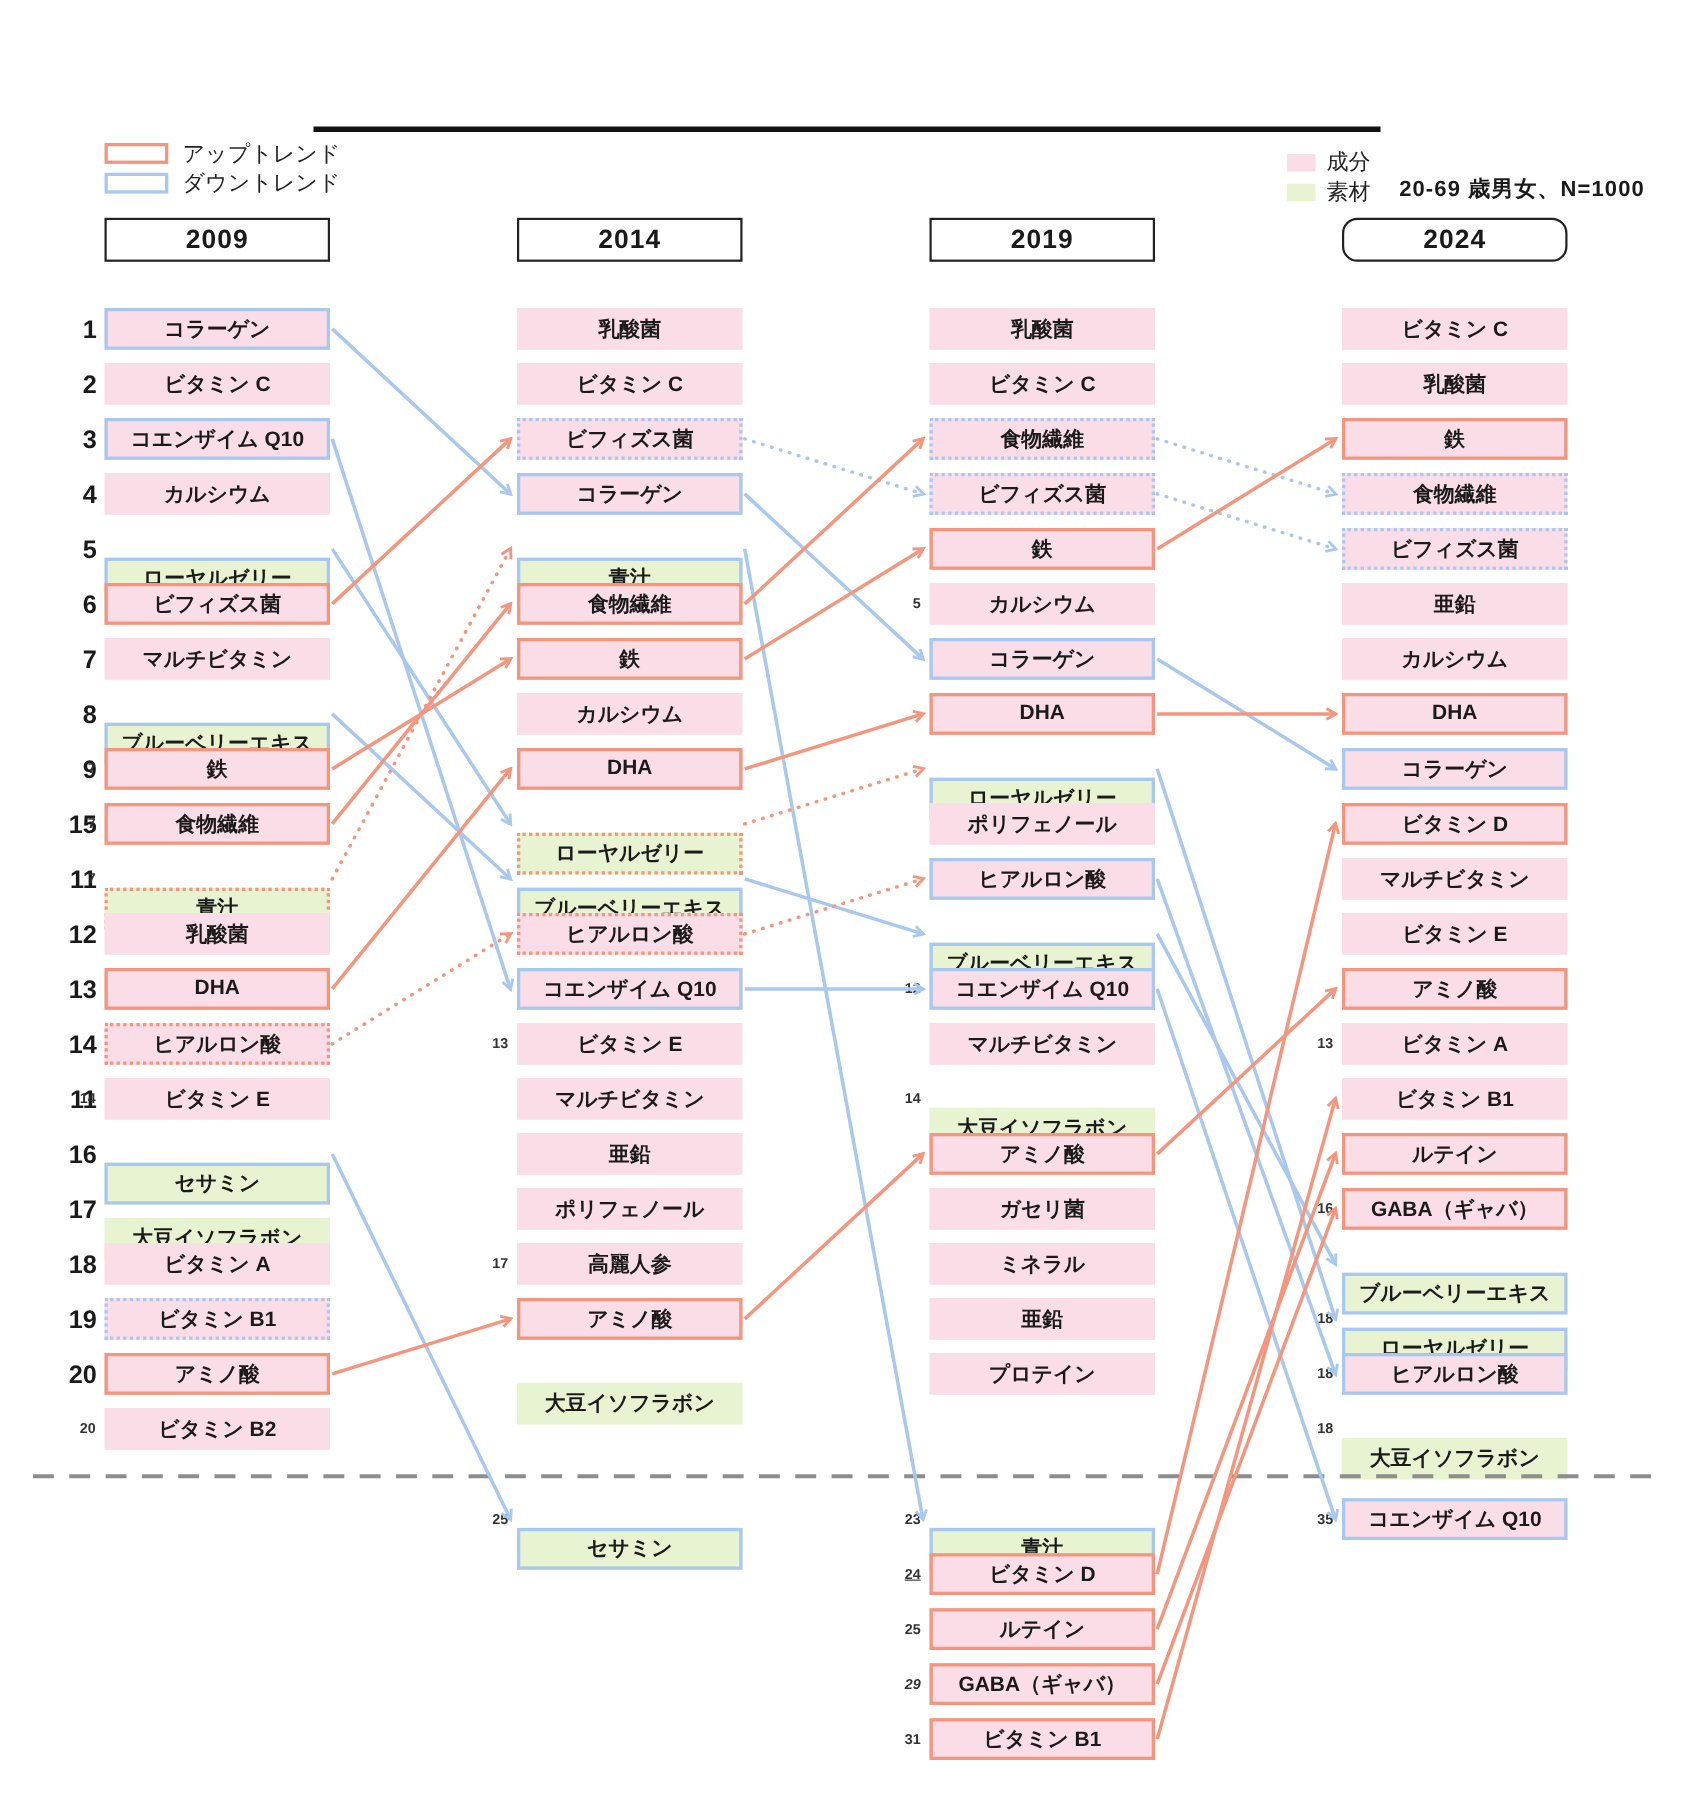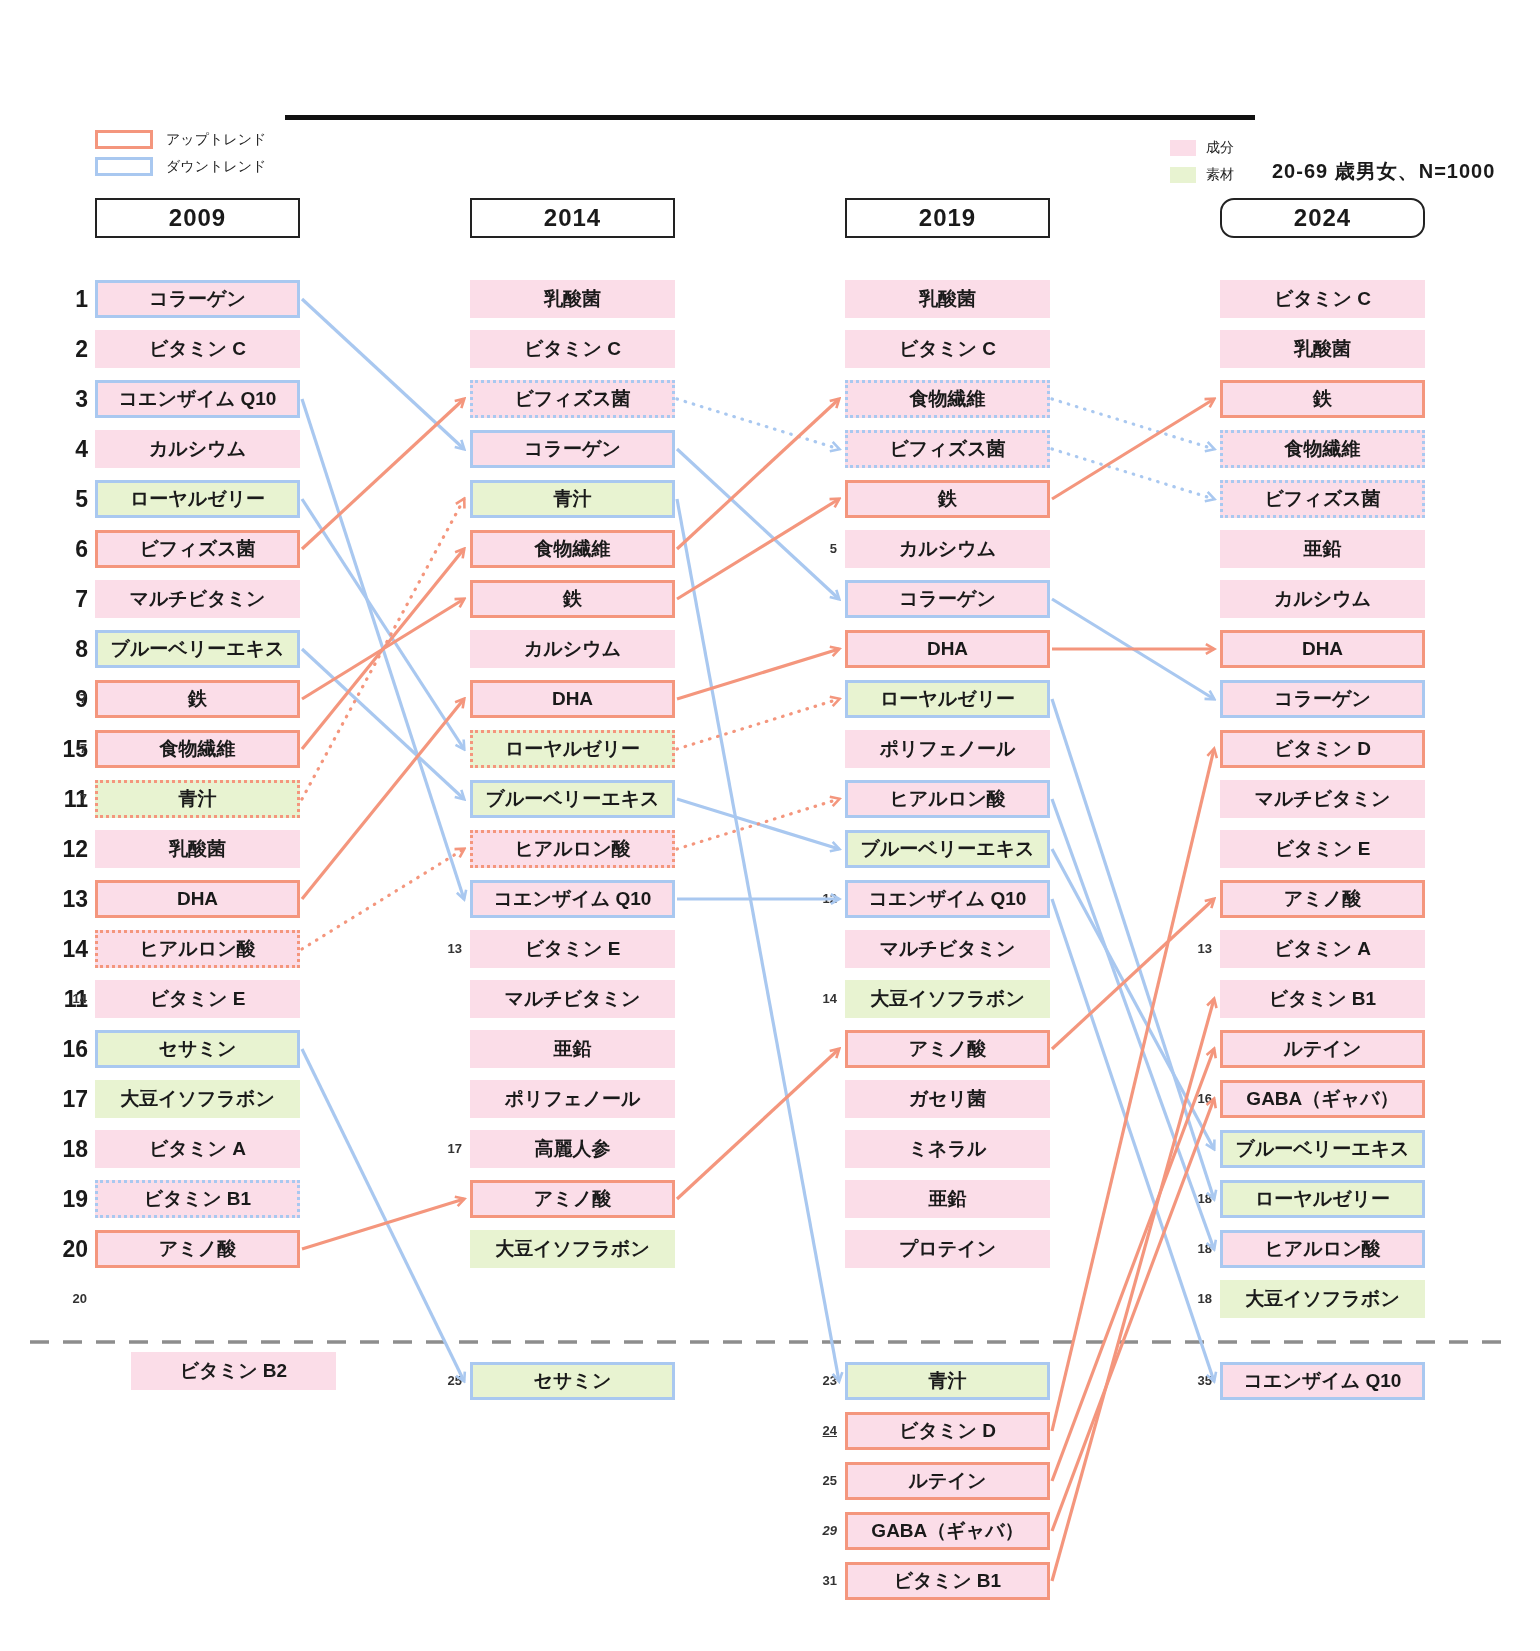--- a/index.html
+++ b/index.html
@@ -10,39 +10,39 @@
   .page{position:relative;width:1540px;height:1651px;background:#fff;overflow:hidden;}
 
   .title{position:absolute;top:36px;left:0;width:100%;text-align:center;
          font-size:41px;font-weight:bold;letter-spacing:2px;margin:0;}
   .title-underline{position:absolute;top:115px;left:285px;width:970px;height:5px;background:#111;}
 
   .legend-left{position:absolute;left:95px;top:126px;}
   .legend-row{display:flex;align-items:center;height:27px;}
   .swatch-line{width:52px;height:13px;background:#fff;border:3px solid var(--up);margin-right:13px;}
   .swatch-line.down{border-color:var(--down);}
-  .legend-label{font-size:14px;color:#222;}
+  .legend-label{font-size:20px;color:#222;}
 
   .legend-right{position:absolute;left:1170px;top:134px;}
   .swatch-fill{width:26px;height:16px;background:var(--pink);margin-right:10px;}
   .swatch-fill.green{background:var(--green);}
   .survey-note{position:absolute;left:1272px;top:158px;font-size:20px;font-weight:bold;letter-spacing:1px;}
 
   .year-box{position:absolute;top:198px;width:205px;height:40px;box-sizing:border-box;
             border:2px solid #222;background:#fff;display:flex;align-items:center;justify-content:center;
             font-size:24px;font-weight:bold;letter-spacing:1px;}
 
   .rank-num{position:absolute;left:40px;width:48px;text-align:right;
             font-size:23px;font-weight:bold;}
 
   .box{position:absolute;width:205px;height:38px;box-sizing:border-box;
        display:flex;align-items:center;justify-content:center;
        font-size:19px;font-weight:bold;color:var(--ink);white-space:nowrap;}
   .f-pink{background:var(--pink);}
-  .f-green{background:var(--green);}
+  .f-green{background:var(--green);margin-top:27px;}
   .b-up{border:3px solid var(--up);}
   .b-down{border:3px solid var(--down);}
   .dashed{border-style:dotted;}
 
   .tie{position:absolute;width:34px;text-align:right;font-size:13px;font-weight:600;color:#333;}
 
   svg.overlay{position:absolute;left:0;top:0;pointer-events:none;}
 </style>
 </head>
 <body>
@@ -116,21 +116,21 @@
       <div class="box f-pink" style="left: 95px; top: 830px;">乳酸菌</div>
       <div class="box f-pink b-up" style="left: 95px; top: 880px;">DHA</div>
       <div class="box f-pink b-up dashed" style="left: 95px; top: 930px;">ヒアルロン酸</div>
       <div class="box f-pink" style="left: 95px; top: 980px;">ビタミン E</div>
       <div class="tie" style="left: 53px; top: 991px;">14</div>
       <div class="box f-green b-down" style="left: 95px; top: 1030px;">セサミン</div>
       <div class="box f-green" style="left: 95px; top: 1080px;">大豆イソフラボン</div>
       <div class="box f-pink" style="left: 95px; top: 1130px;">ビタミン A</div>
       <div class="box f-pink b-down dashed" style="left: 95px; top: 1180px;">ビタミン B1</div>
       <div class="box f-pink b-up" style="left: 95px; top: 1230px;">アミノ酸</div>
-      <div class="box f-pink" style="left: 95px; top: 1352px; margin-left: 36px;">ビタミン B2</div>
+      <div class="box f-pink" style="left: 95px; top: 1280px;">ビタミン B2</div>
       <div class="tie" style="left: 53px; top: 1291px;">20</div>
       <div class="box f-pink" style="left: 470px; top: 280px;">乳酸菌</div>
       <div class="box f-pink" style="left: 470px; top: 330px;">ビタミン C</div>
       <div class="box f-pink b-down dashed" style="left: 470px; top: 380px;">ビフィズス菌</div>
       <div class="box f-pink b-down" style="left: 470px; top: 430px;">コラーゲン</div>
       <div class="box f-green b-down" style="left: 470px; top: 480px;">青汁</div>
       <div class="box f-pink b-up" style="left: 470px; top: 530px;">食物繊維</div>
       <div class="box f-pink b-up" style="left: 470px; top: 580px;">鉄</div>
       <div class="box f-pink" style="left: 470px; top: 630px;">カルシウム</div>
       <div class="box f-pink b-up" style="left: 470px; top: 680px;">DHA</div>

